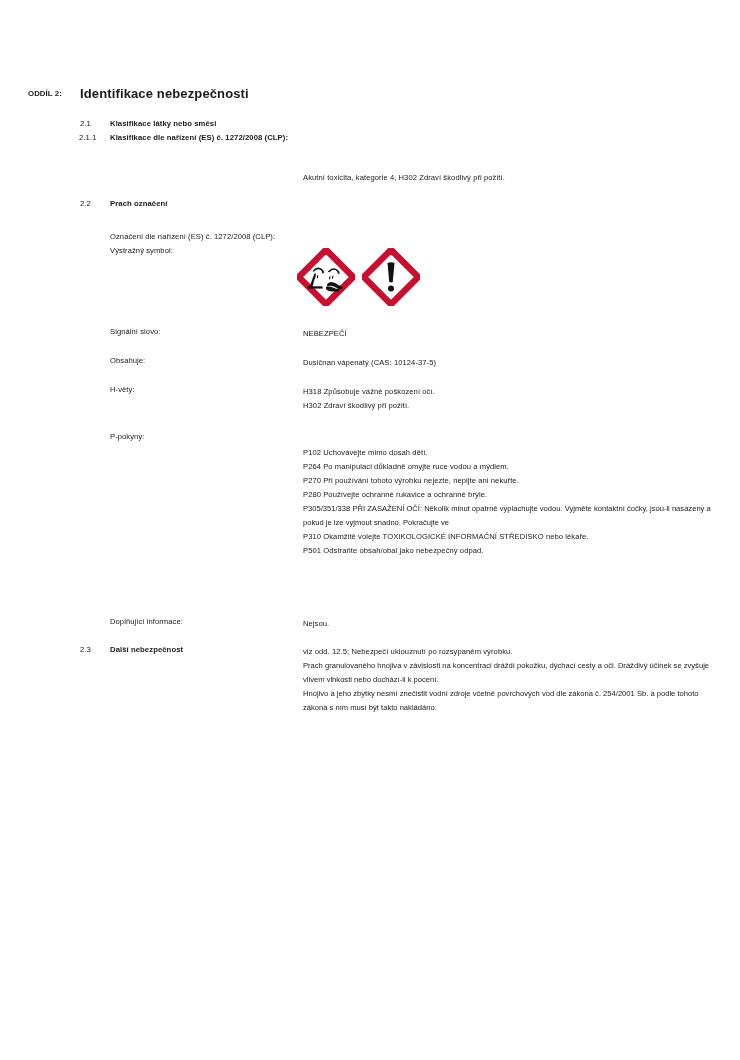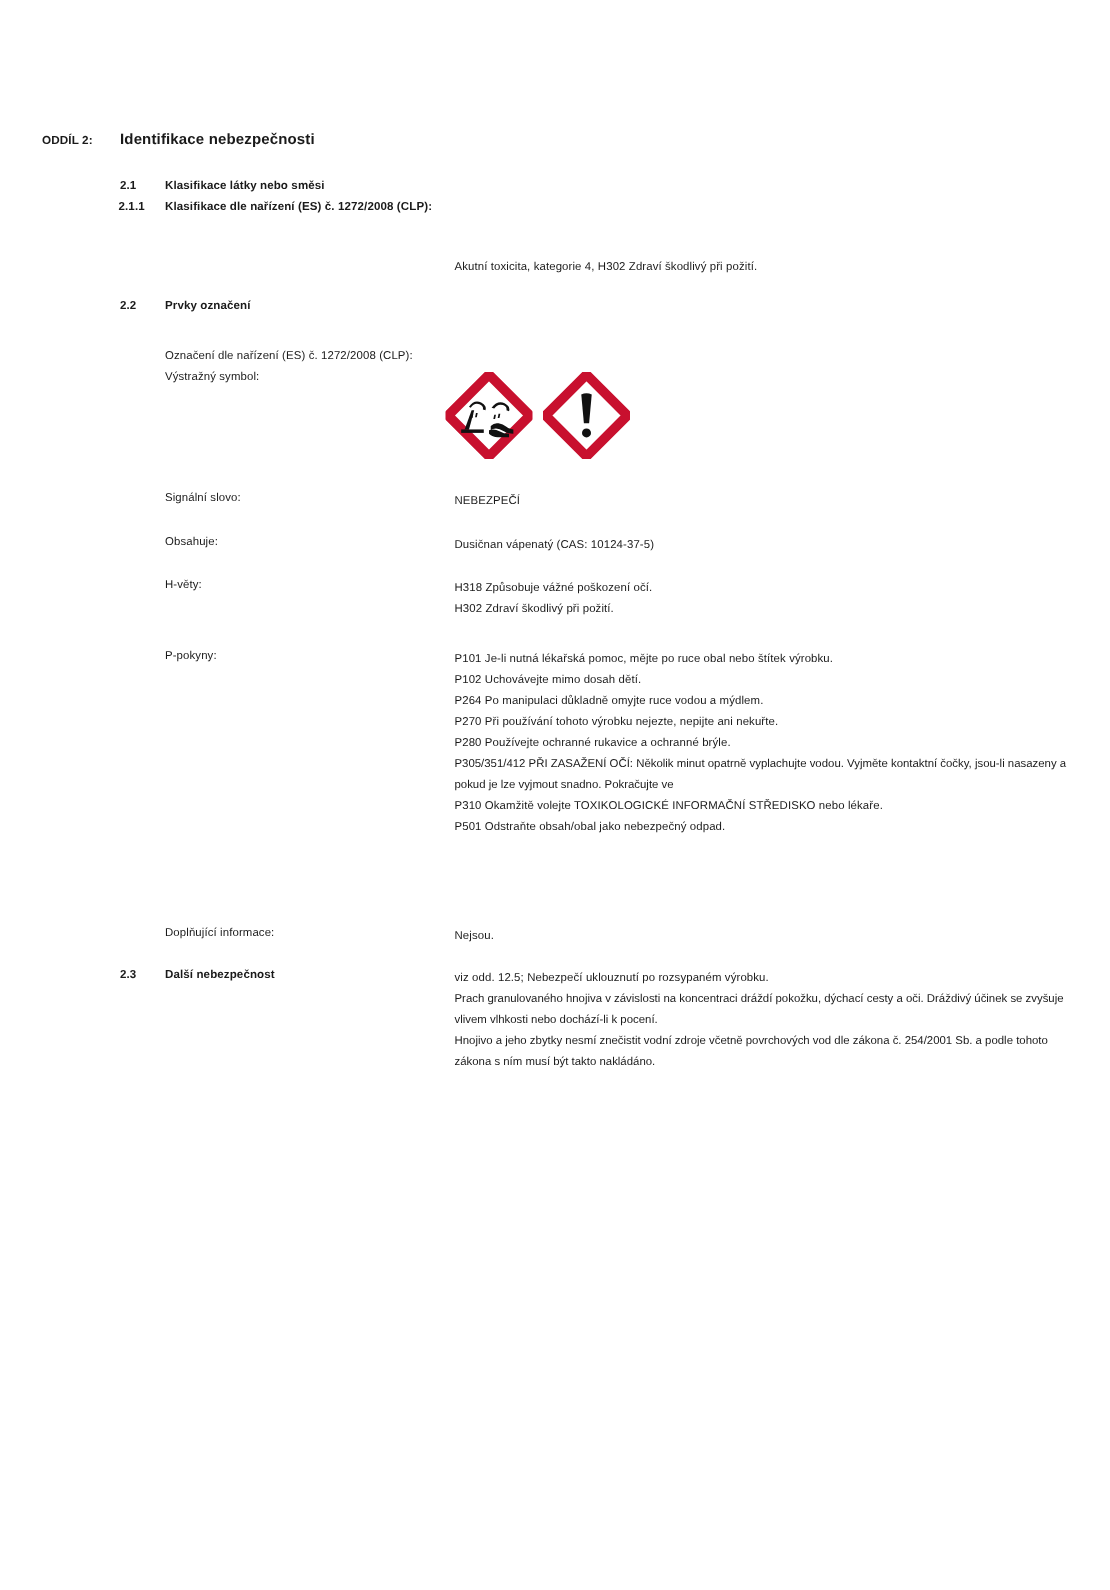--- a/index.html
+++ b/index.html
@@ -38,25 +38,25 @@
   .sec-head-num {
     left: 28px;
     top: 42px;
     font-weight: bold;
     font-size: 7.8px;
   }
   .sec-head-title {
     left: 80px;
     top: 42px;
     font-weight: bold;
-    font-size: 10px;
+    font-size: 13px;
   }
 
   
-  .sub-num  { left: 80px; font-weight: bold; font-size: 7.7px; }
+  .sub-num  { left: 80px; font-weight: normal; font-size: 7.7px; }
   .sub-num.narrow { left: 79px; }
   .sub-title{ left: 110px; font-weight: bold; font-size: 7.7px; }
 
   
   .label { left: 110px; font-size: 7.6px; }
 
   
   .value {
     left: 303px;
     font-size: 7.6px;
@@ -99,21 +99,21 @@
 
   <div class="t sub-num" style="top:72px;">2.1</div>
   <div class="t sub-title" style="top:72px;">Klasifikace látky nebo směsi</div>
 
   <div class="t sub-num narrow" style="top:86px;">2.1.1</div>
   <div class="t sub-title" style="top:86px;">Klasifikace dle nařízení (ES) č. 1272/2008 (CLP):</div>
 
   <div class="t value nowrap" style="top:124px;">Akutní toxicita, kategorie 4, H302 Zdraví škodlivý při požití.</div>
 
   <div class="t sub-num" style="top:152px;">2.2</div>
-  <div class="t sub-title" style="top:152px;">Prvky označení</div>
+  <div class="t sub-title" style="top:152px;">Prach označení</div>
 
   <div class="t label" style="top:185px;">Označení dle nařízení (ES) č. 1272/2008 (CLP):</div>
   <div class="t label" style="top:199px;">Výstražný symbol:</div>
 
   <div class="picto-row">
 
     <div class="picto">
       <svg width="58" height="58" viewBox="0 0 100 100" aria-hidden="true">
         <polygon points="50,3 97,50 50,97 3,50" fill="#ffffff" stroke="#C8102E" stroke-width="11" stroke-linejoin="miter"></polygon>
         <g fill="#111111">
@@ -150,27 +150,26 @@
 
   <div class="t label" style="top:309px;">Obsahuje:</div>
   <div class="t value nowrap" style="top:309px;">Dusičnan vápenatý (CAS: 10124-37-5)</div>
 
   <div class="t label" style="top:338px;">H-věty:</div>
   <div class="t value nowrap" style="top:338px;">H318 Způsobuje vážné poškození očí.</div>
   <div class="t value nowrap" style="top:352px;">H302 Zdraví škodlivý při požití.</div>
 
   <div class="t label" style="top:385px;">P-pokyny:</div>
 
-  <div class="t value nowrap" style="top:385px;">P101 Je-li nutná lékařská pomoc, mějte po ruce obal nebo štítek výrobku.</div>
   <div class="t value nowrap" style="top:399px;">P102 Uchovávejte mimo dosah dětí.</div>
   <div class="t value nowrap" style="top:413px;">P264 Po manipulaci důkladně omyjte ruce vodou a mýdlem.</div>
   <div class="t value nowrap" style="top:427px;">P270 Při používání tohoto výrobku nejezte, nepijte ani nekuřte.</div>
   <div class="t value nowrap" style="top:441px;">P280 Používejte ochranné rukavice a ochranné brýle.</div>
 
-  <div class="value-block" style="top:455px; width:414px;">P305/351/412 PŘI ZASAŽENÍ OČÍ: Několik minut opatrně vyplachujte vodou. Vyjměte kontaktní čočky, jsou-li nasazeny a pokud je lze vyjmout snadno. Pokračujte ve</div>
+  <div class="value-block" style="top:455px; width:414px;">P305/351/338 PŘI ZASAŽENÍ OČÍ: Několik minut opatrně vyplachujte vodou. Vyjměte kontaktní čočky, jsou-li nasazeny a pokud je lze vyjmout snadno. Pokračujte ve</div>
 
   <div class="t value nowrap" style="top:483px;">P310 Okamžitě volejte TOXIKOLOGICKÉ INFORMAČNÍ STŘEDISKO nebo lékaře.</div>
   <div class="t value nowrap" style="top:497px;">P501 Odstraňte obsah/obal jako nebezpečný odpad.</div>
 
 
   <div class="t label" style="top:570px;">Doplňující informace:</div>
   <div class="t value nowrap" style="top:570px;">Nejsou.</div>
 
   <div class="t sub-num" style="top:598px;">2.3</div>
   <div class="t sub-title" style="top:598px;">Další nebezpečnost</div>

